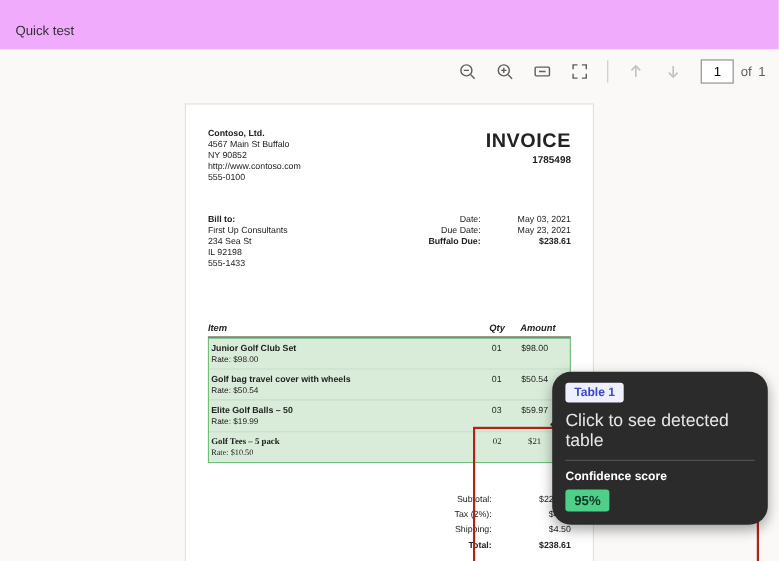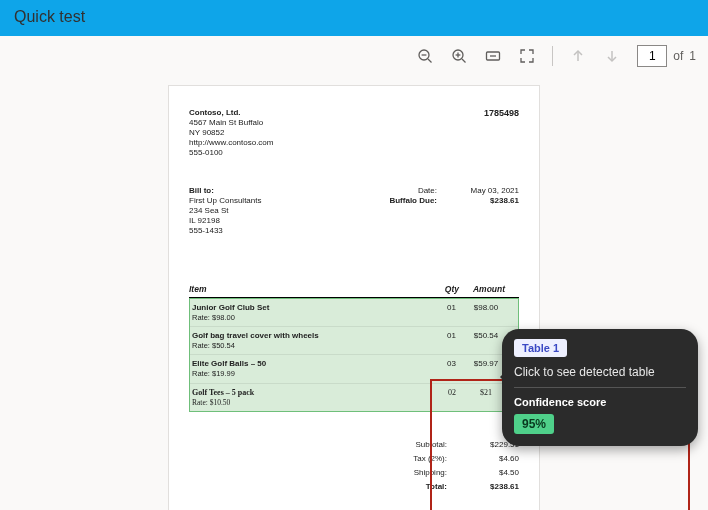--- a/index.html
+++ b/index.html
@@ -7,24 +7,24 @@
     font-family: "Segoe UI", Arial, sans-serif;
     background: #faf9f8;
     width: 708px;
     height: 510px;
     overflow: hidden;
     position: relative;
     font-size: 12px;
     color: #222;
   }
   .header {
-    padding: 8px 14px 10px 14px;
-    font-size: 16px;
+    padding: 21px 14px 10px 14px;
+    font-size: 12px;
     color: #323130;
-    background: #0ea5e9;
+    background: #f0abfc;
   }
   .toolbar {
     display: flex;
     justify-content: flex-end;
     align-items: center;
     gap: 16px;
     padding: 6px 12px 10px 12px;
     background: #faf9f8;
     height: 44px;
   }
@@ -113,21 +113,21 @@
   .tooltip .conf-val {
     display:inline-block; background:#51d487; color:#0a3; color:#084; color:#063;
     color:#0b5; font-weight:700; padding:3px 8px; border-radius:3px; font-size:12px;
     background:#4fd08a; color:#063b1f;
   }
   .tooltip .conf-val { color:#08381e; }
   .tooltip::before {
     content:""; position:absolute; left:-8px; top:42px;
     border:6px solid transparent; border-right-color:#2b2b2b;
   }
-  .hint { font-size:12px; color:#e8e8e8; }
+  .hint { font-size:16px; color:#e8e8e8; }
 </style>
 </head>
 <body>
 
 <div class="header">Quick test</div>
 
 <div class="toolbar">
   <span class="tool-btn">
     <svg viewBox="0 0 16 16" fill="none" stroke="currentColor" stroke-width="1.3">
         <circle cx="7" cy="7" r="5"></circle>
@@ -179,38 +179,43 @@
   <div class="doc">
     <div class="doc-top">
       <div class="doc-from">
         <div class="co">Contoso, Ltd.</div>
         <div>4567 Main St Buffalo</div>
         <div>NY 90852</div>
         <div>http://www.contoso.com</div>
         <div>555-0100</div>
       </div>
       <div class="doc-title">
+        <div class="big">INVOICE</div>
         <div class="num">1785498</div>
       </div>
     </div>
 
     <div class="billrow">
       <div class="billto">
         <div class="lbl">Bill to:</div>
         <div>First Up Consultants</div>
         <div>234 Sea St</div>
         <div>IL 92198</div>
         <div>555-1433</div>
       </div>
       <div class="meta">
         <div class="meta-row">
             <span class="ml">Date:</span>
             <span class="mv">May 03, 2021</span>
           </div>
         <div class="meta-row">
+            <span class="ml">Due Date:</span>
+            <span class="mv">May 23, 2021</span>
+          </div>
+        <div class="meta-row">
             <span class="ml" style="font-weight:700">Buffalo Due:</span>
             <span class="mv" style="font-weight:700">$238.61</span>
           </div>
       </div>
     </div>
 
     <div class="tbl">
       <div class="tbl-head">
         <div class="c-item">Item</div>
         <div class="c-qty">Qty</div>

